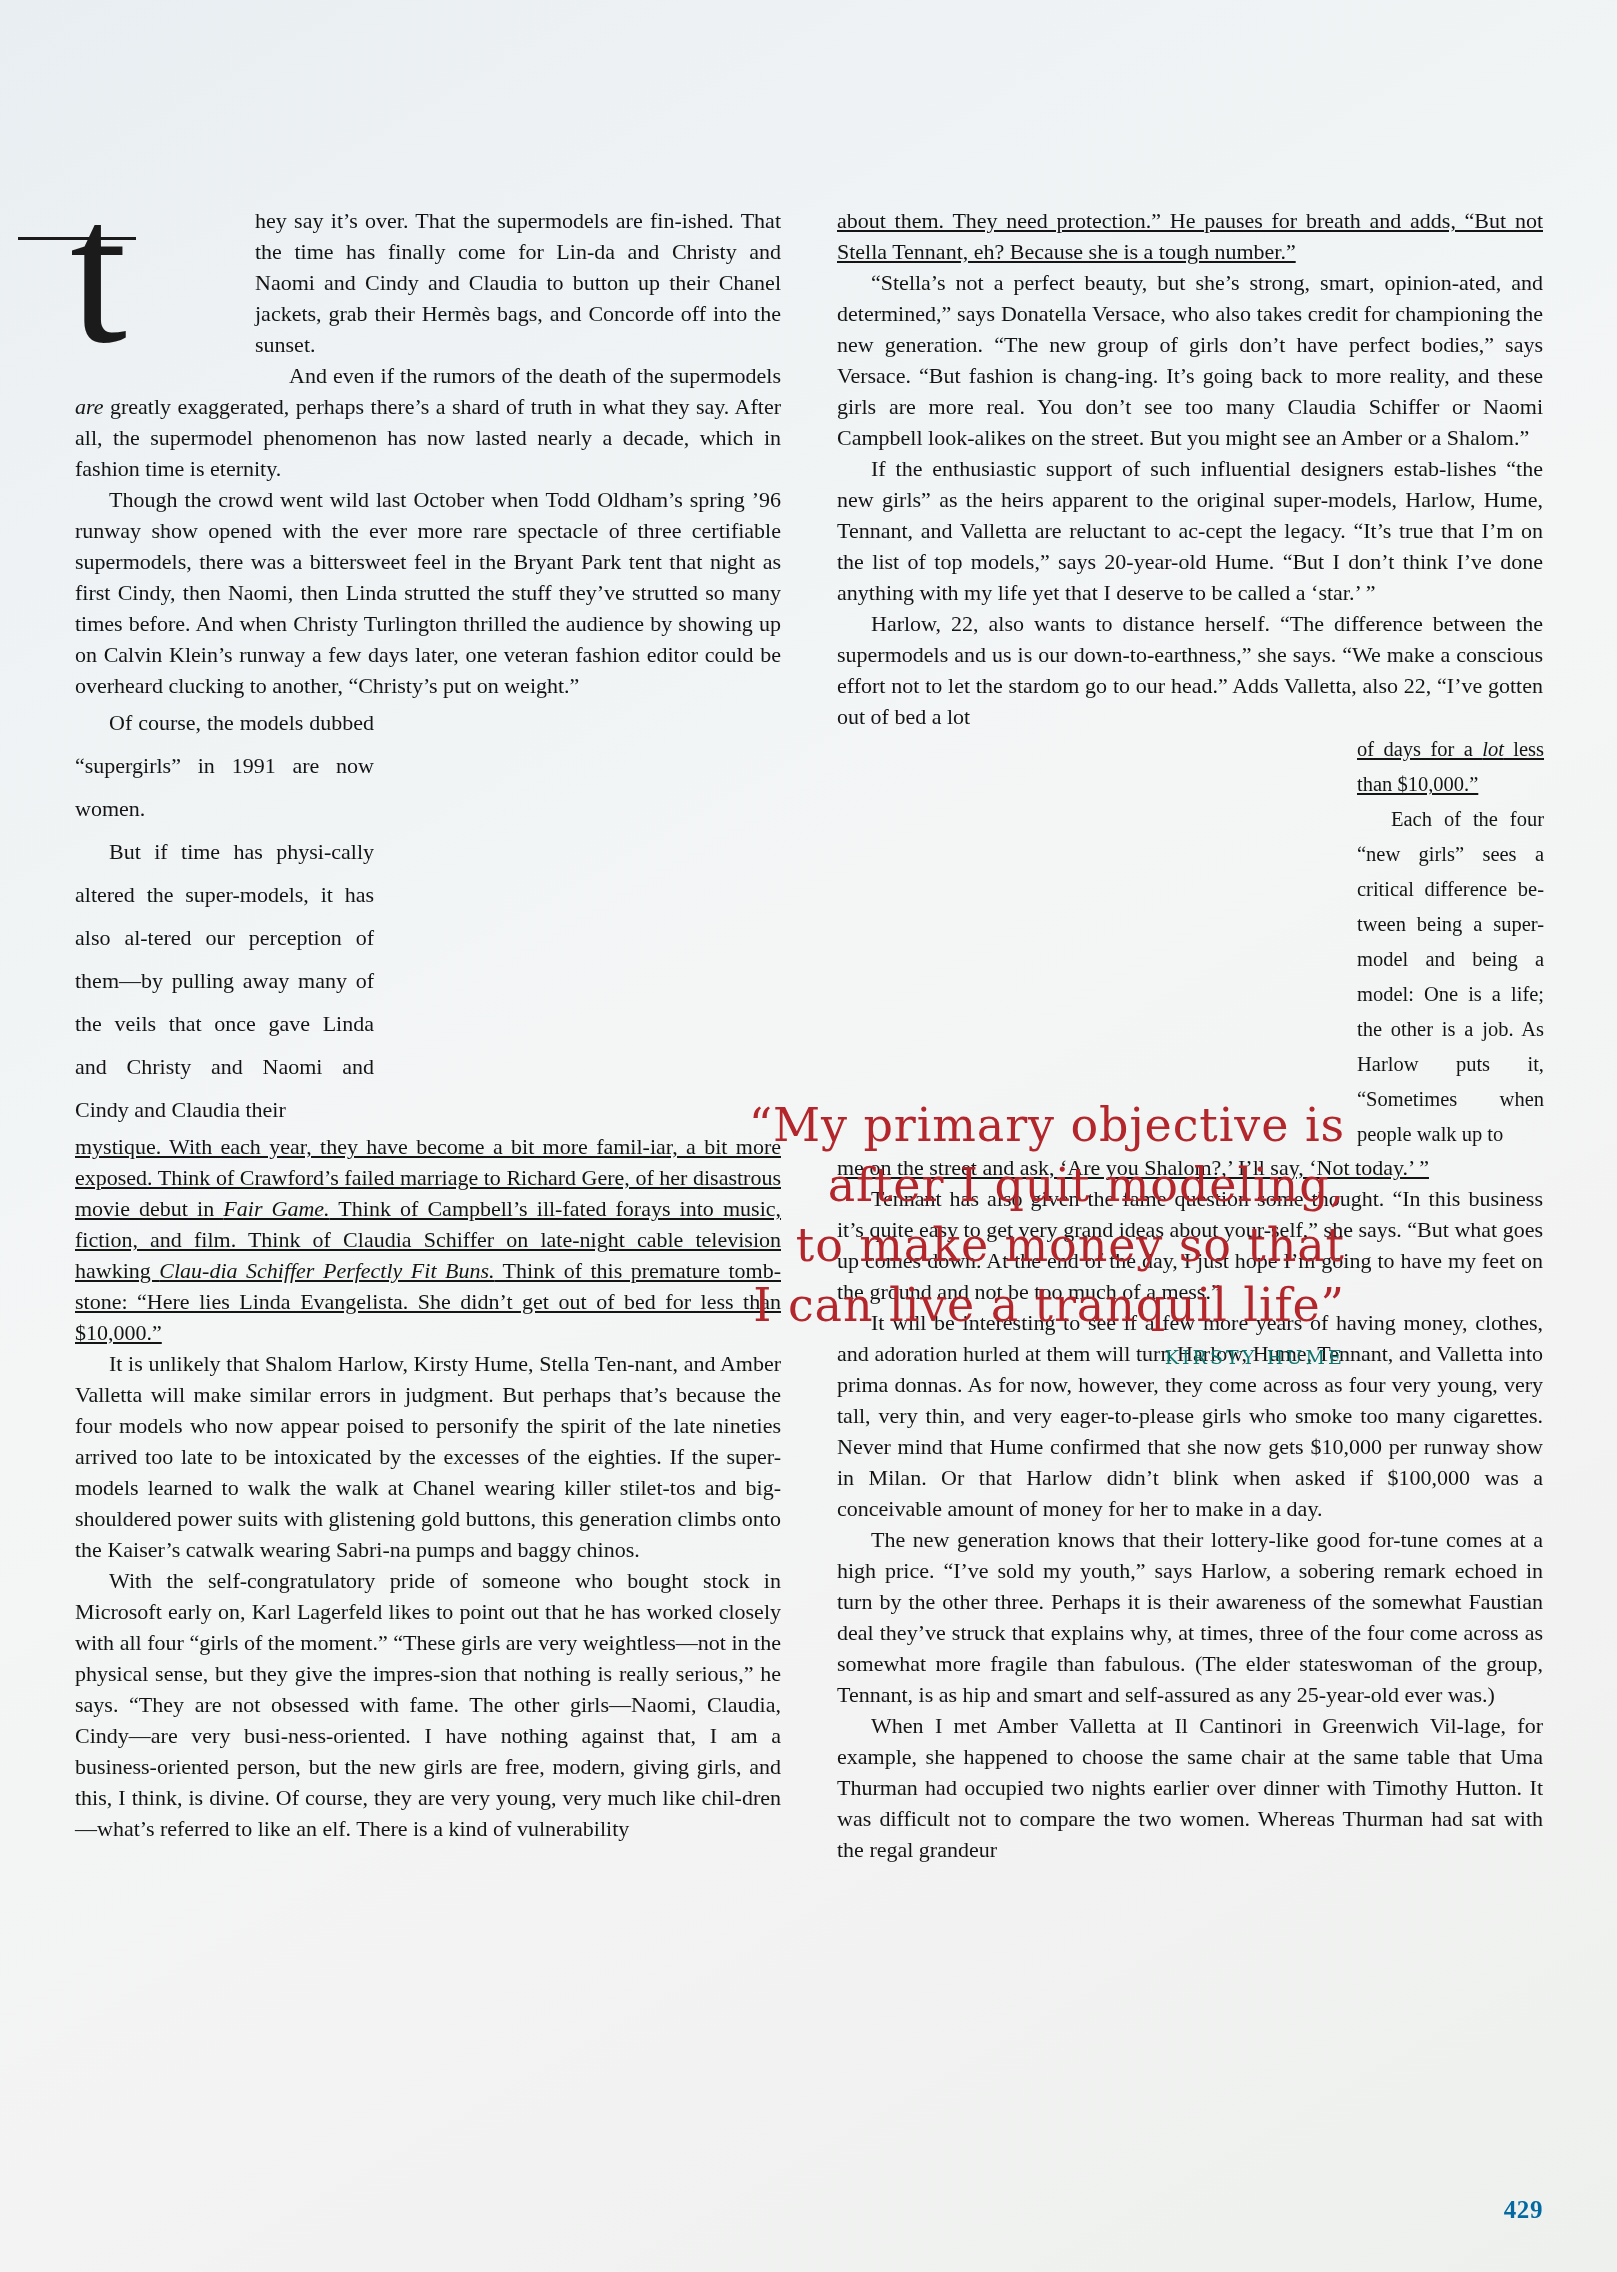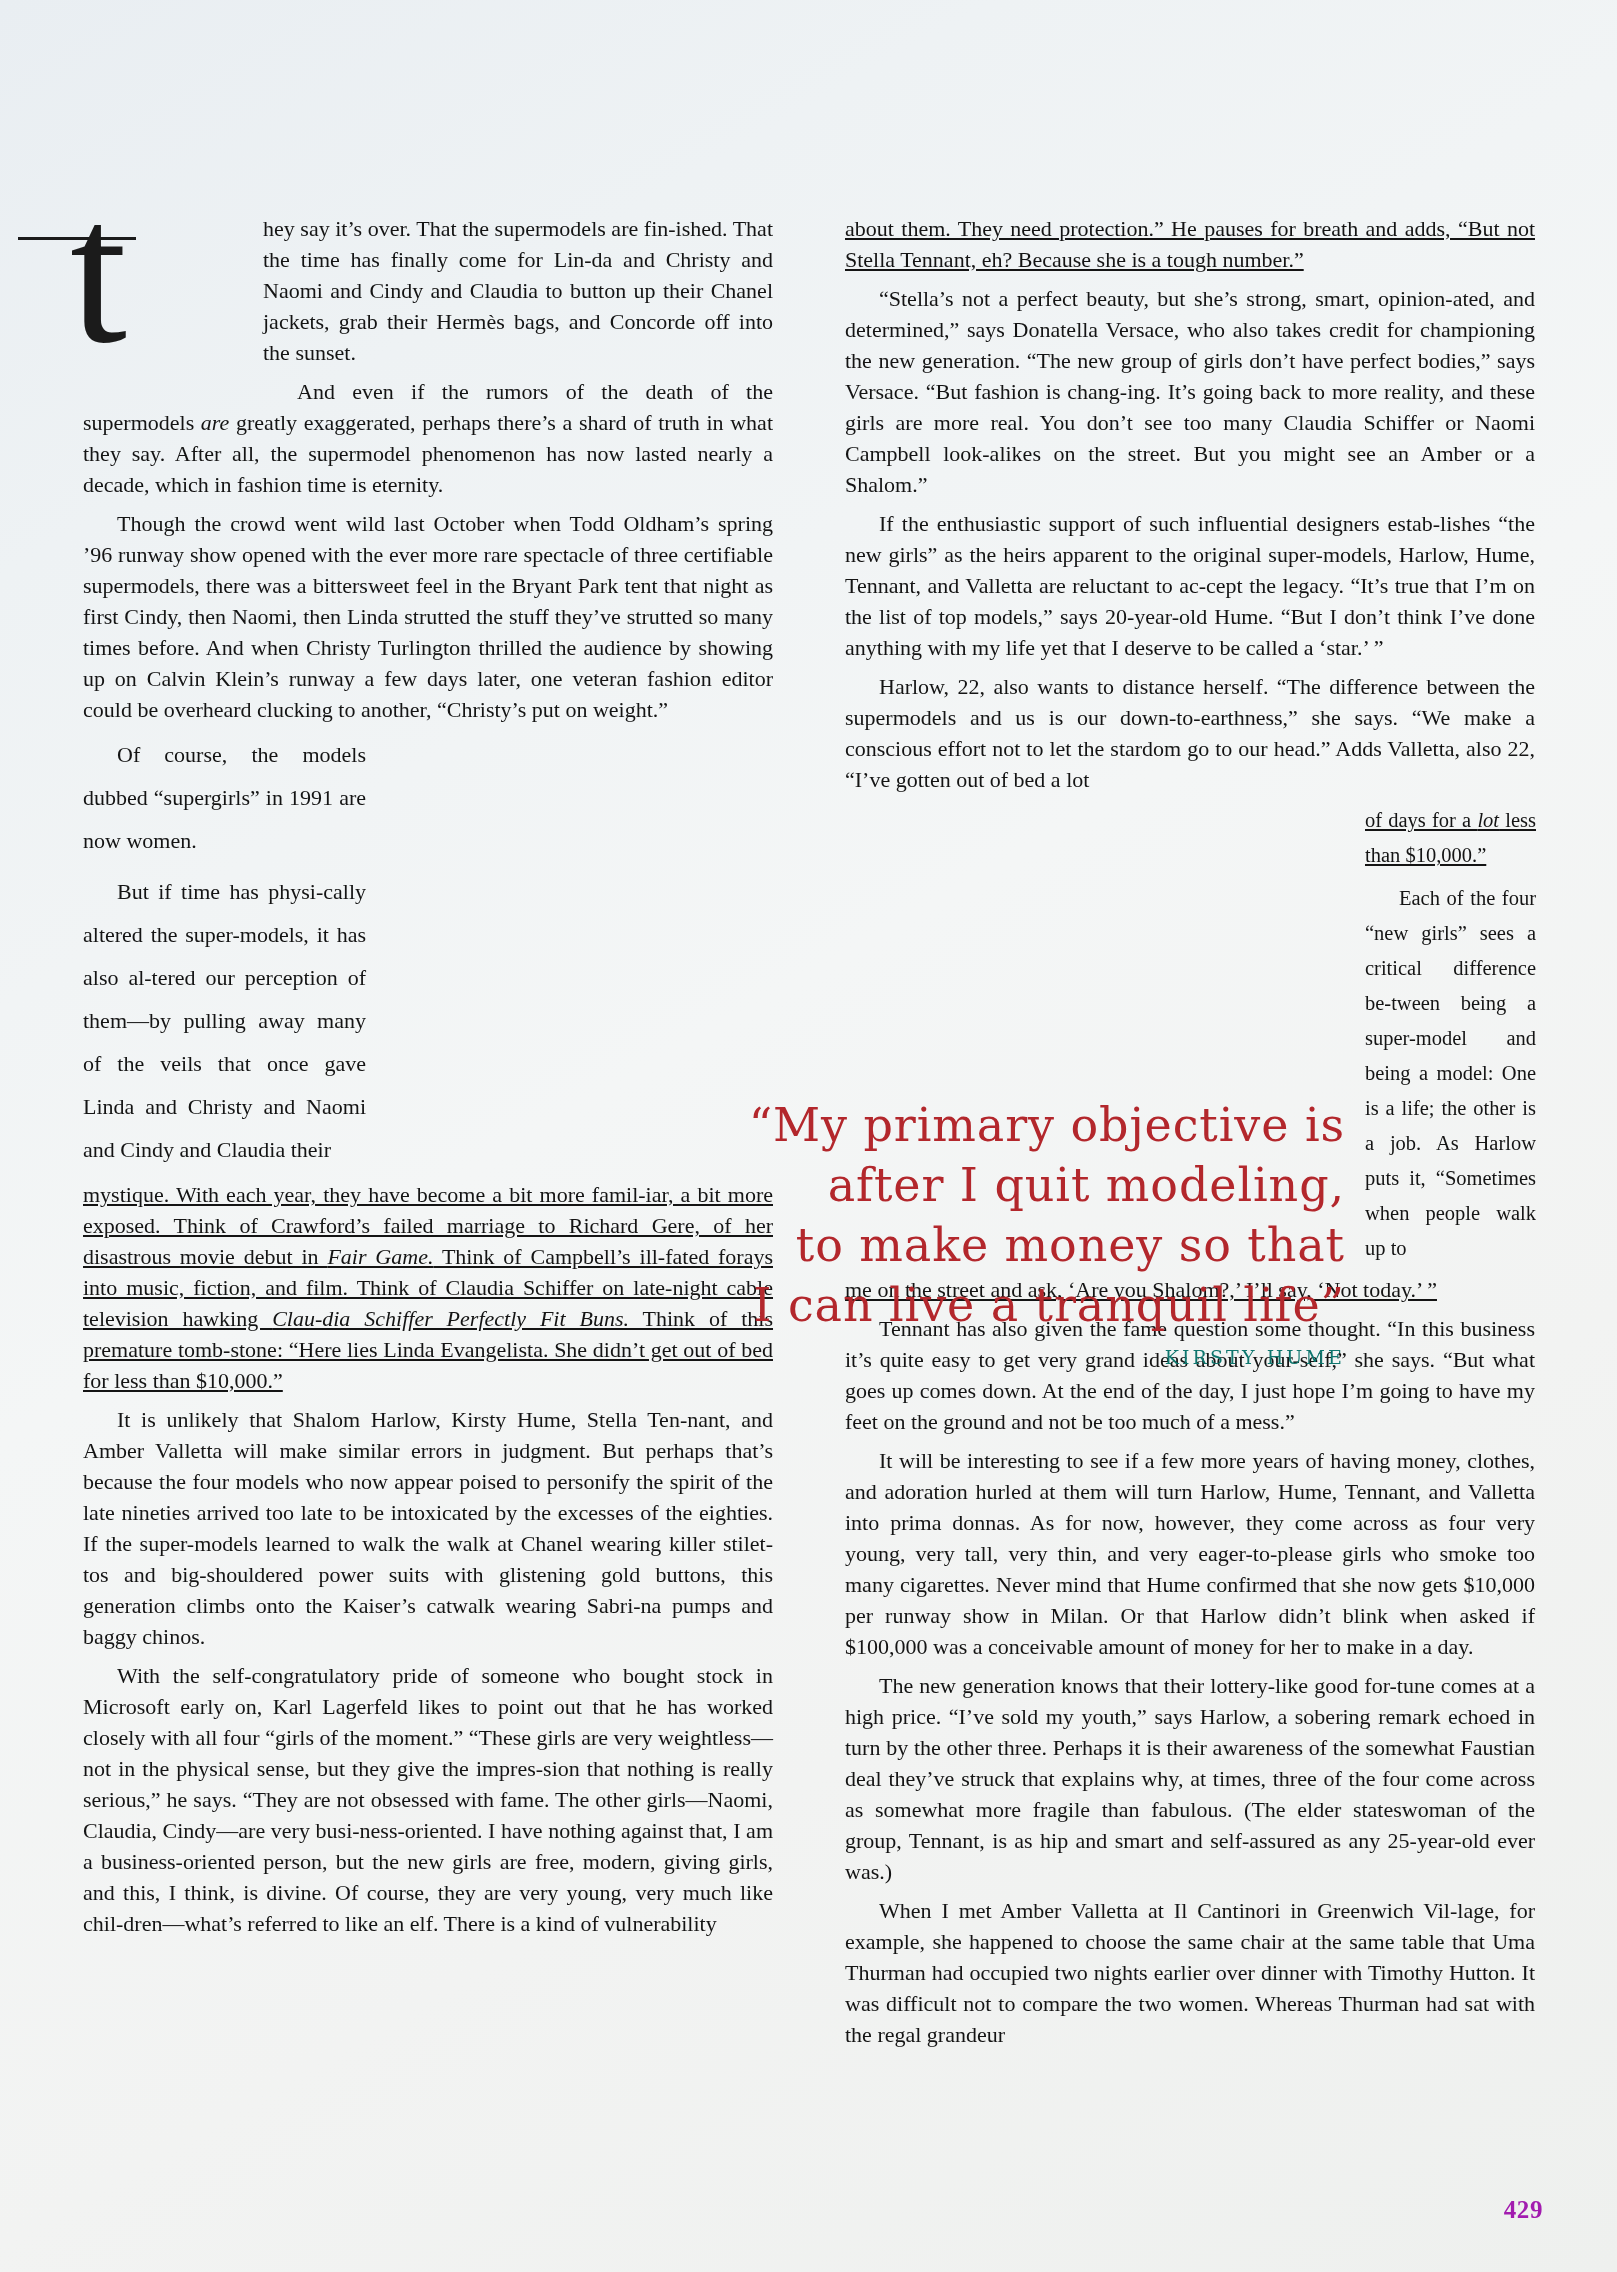--- a/index.html
+++ b/index.html
@@ -40,21 +40,21 @@
     font-size: 22px;
     line-height: 31px;
     color: #141414;
     hyphens: auto;
     -webkit-hyphens: auto;
   }
   .col-left { left: 0; }
   .col-right { left: 762px; }
 
   p {
-    margin: 8px;
+    margin: 0;
     text-indent: 34px;
   }
   p.noindent { text-indent: 0; text-decoration: underline; }
 
   
   .dropcap-wrap {
     position: relative;
   }
   .dropcap {
     position: absolute;
@@ -127,21 +127,21 @@
 
   em { font-style: italic; }
 
   .page-number {
     position: absolute;
     right: 75px;
     bottom: 49px;
     font-family: "Liberation Serif", serif;
     font-weight: bold;
     font-size: 25px;
-    color: #a21caf;
+    color: #0369a1;
     letter-spacing: 0.6px;
   }
 </style>
 </head>
 <body>
 
 <div class="page">
   <div class="page-inner">
     <div class="columns">
 

